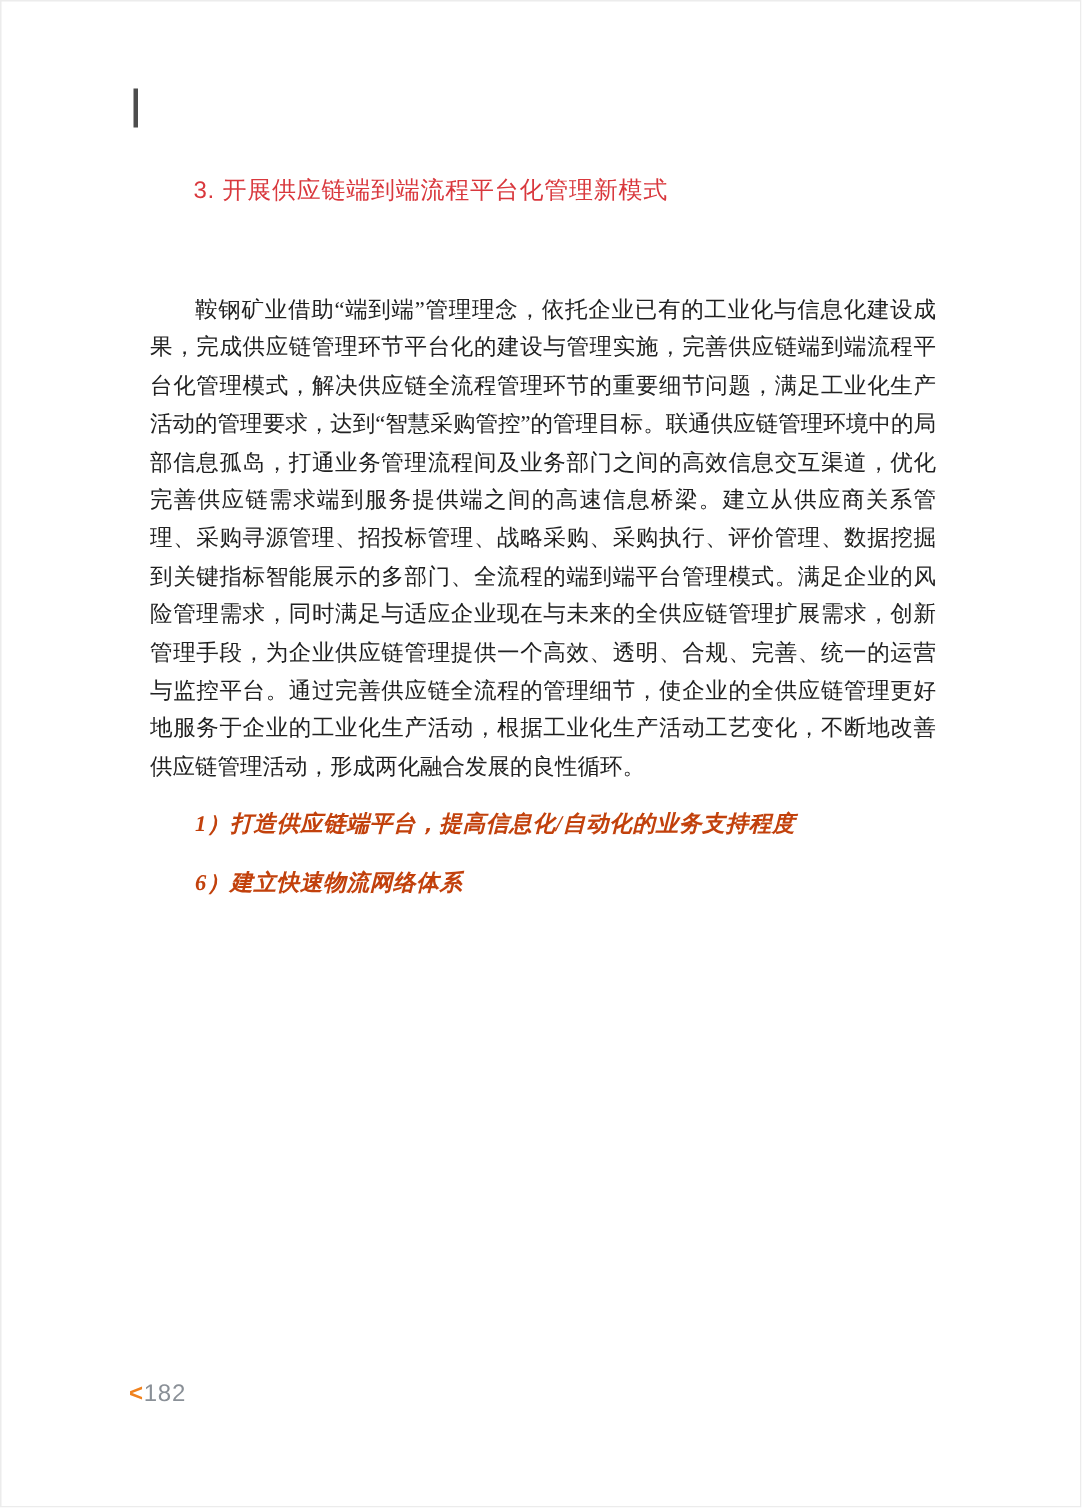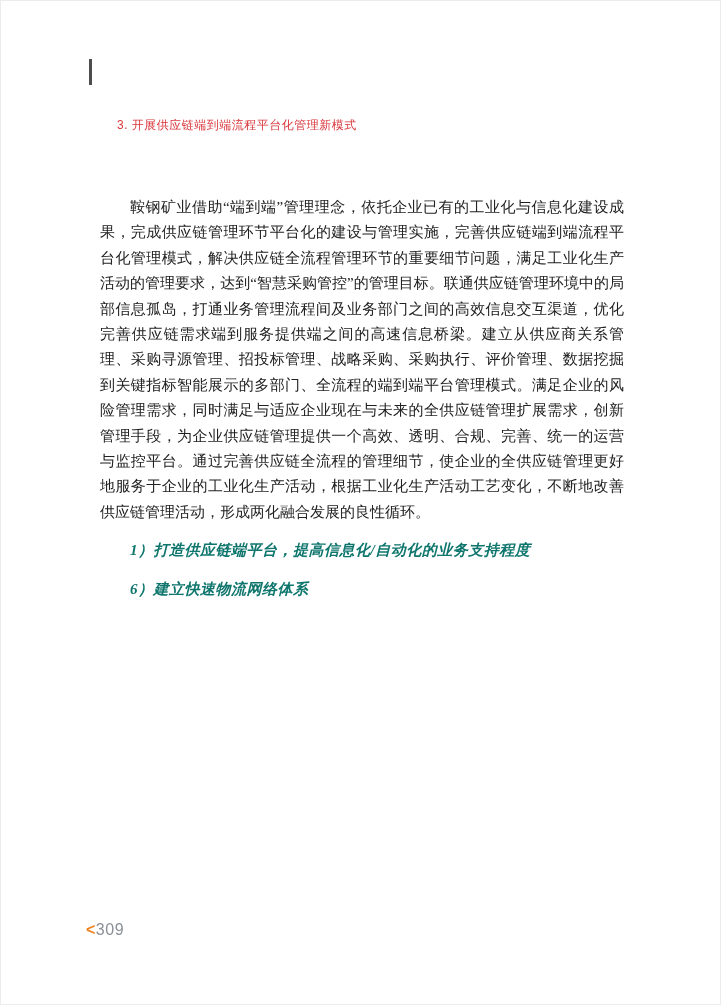--- a/index.html
+++ b/index.html
@@ -38,25 +38,25 @@
     font-weight: bold;
     font-size: 16.5px;
     letter-spacing: 0.5px;
     white-space: nowrap;
   }
 
   
   .section-heading {
     position: absolute;
     top: 116px;
-    left: 116px;
+    left: 128px;
     color: #d9383d;
     font-family: "Liberation Sans", "DejaVu Sans", sans-serif;
     font-weight: 500;
-    font-size: 12px;
+    font-size: 16px;
     letter-spacing: 0.5px;
     white-space: nowrap;
   }
 
   
   .content {
     position: absolute;
     top: 150px;
     left: 99px;
     width: 524px;
@@ -70,21 +70,21 @@
   .content p.body-para {
     margin: 0;
     text-indent: 2em;
   }
   .content h4.sub-heading {
     margin: 13px 0 13px 0;
     font-size: 15px;
     font-weight: bold;
     font-style: italic;
     text-indent: 2em;
-    color: #0f766e;
+    color: #c2410c;
     letter-spacing: 0.5px;
   }
 
   
   .page-footer {
     position: absolute;
     left: 85px;
     top: 920px;
     font-family: "Liberation Sans", "DejaVu Sans", sans-serif;
     font-size: 16px;
@@ -117,16 +117,16 @@
 
 
 
 
     <h4 class="sub-heading">6）建立快速物流网络体系</h4>
 
 
   </div>
 
   <div class="page-footer">
-    <span class="arrow">&lt;</span><span class="num">309</span>
+    <span class="arrow">&lt;</span><span class="num">182</span>
   </div>
 
 </div>
 
 </body></html>

